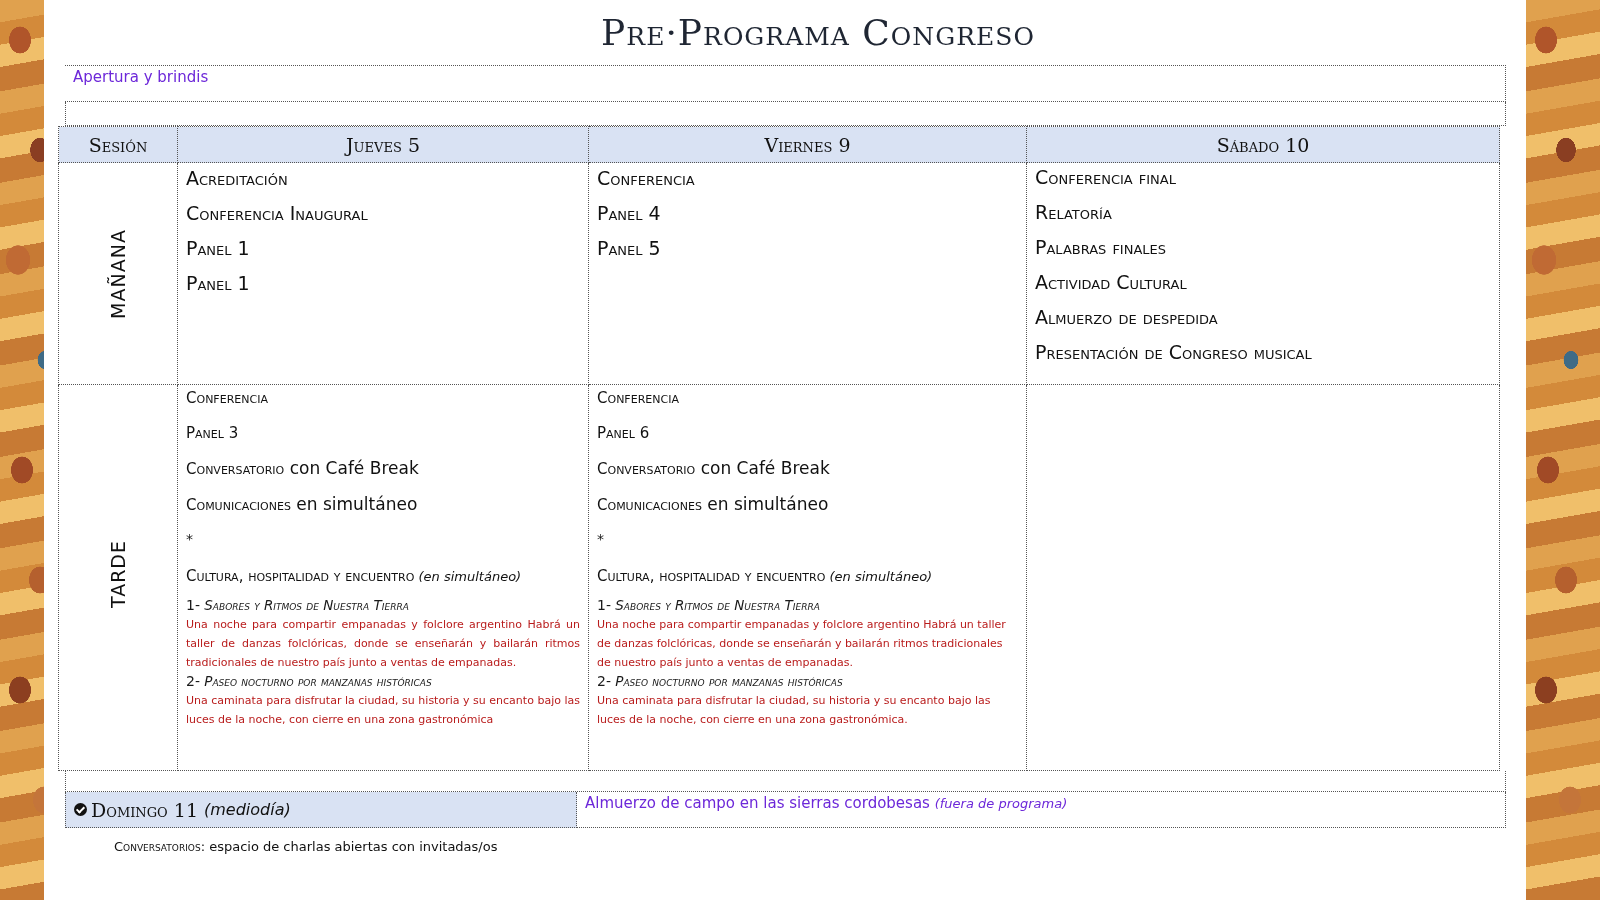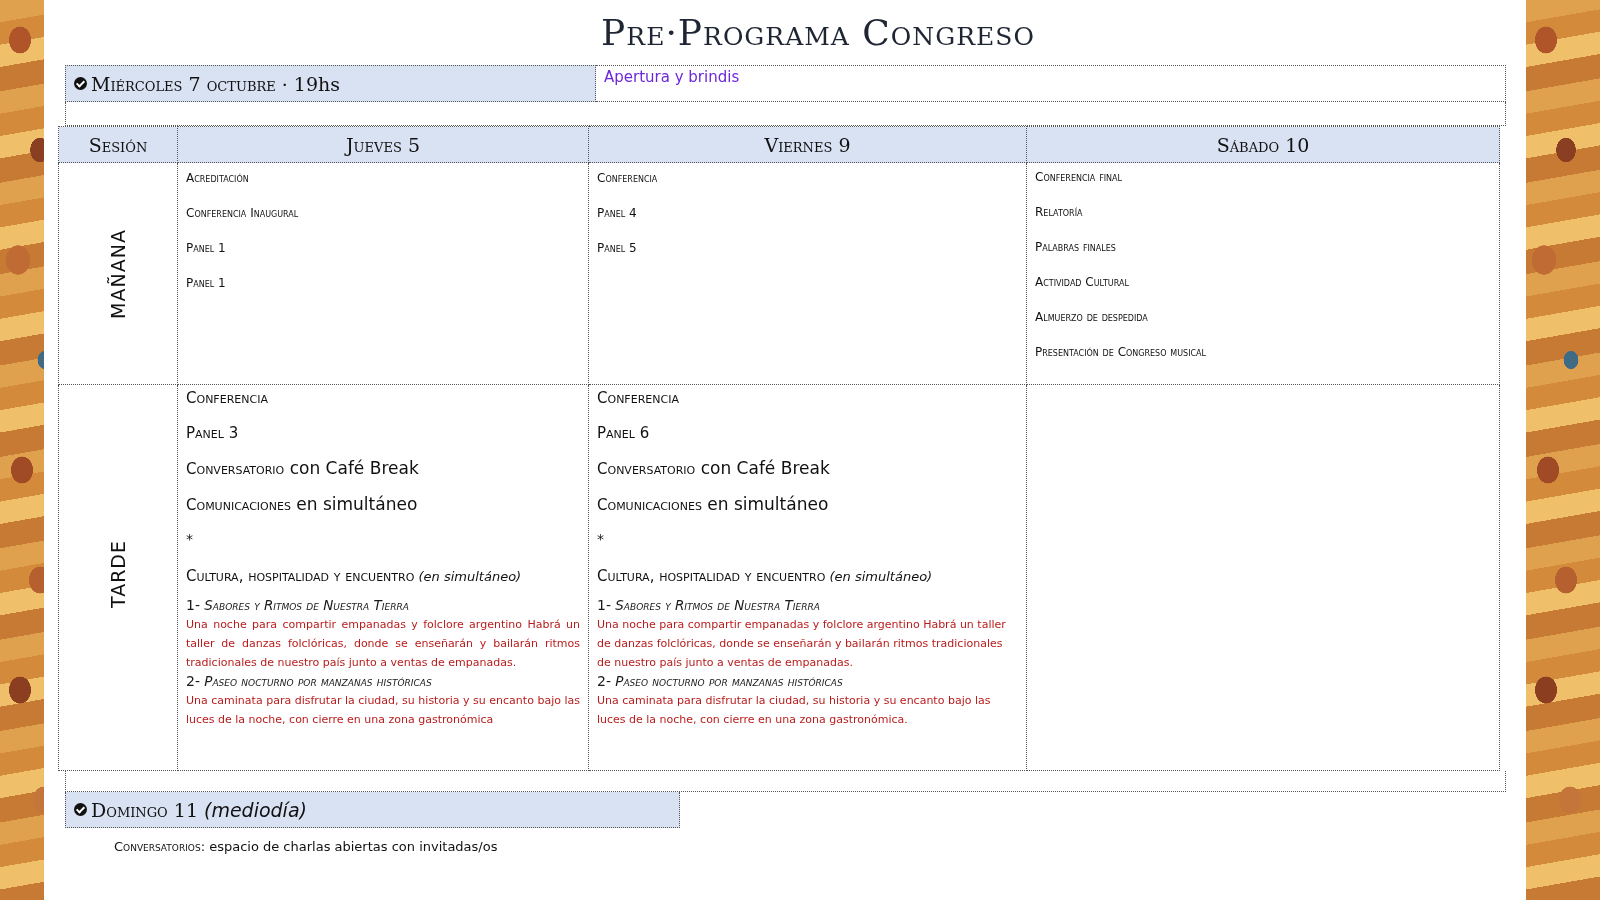--- a/index.html
+++ b/index.html
@@ -60,21 +60,21 @@
     table.grid th {
       background: #d9e2f3; font-family: "DejaVu Serif", serif; font-weight: normal; font-size: 19px;
       font-variant: small-caps; height: 36px; vertical-align: middle; color: #111;
     }
     .session-cell { position: relative; }
     .session-label {
       position: absolute; left: 50%; top: 50%; transform: translate(-50%, -50%) rotate(-90deg);
       font-size: 19px; letter-spacing: 1px; white-space: nowrap; color: #111;
     }
     .cell-items { padding: 4px 8px; }
-    .item { font-variant: small-caps; font-size: 12px; color: #111; }
+    .item { font-variant: small-caps; font-size: 19px; color: #111; }
     .morning .item { margin-bottom: 16px; line-height: 19px; }
     .sat .item { margin-bottom: 15px; line-height: 20px; }
     .afternoon .item { margin-bottom: 13px; line-height: 22px; font-size: 15px; }
     .item .plain { font-variant: normal; font-size: 17px; }
     .item .small { font-variant: normal; font-size: 13px; font-style: italic; }
     .star { font-size: 14px; margin-bottom: 16px; line-height: 20px; }
     .act-title { font-style: italic; font-variant: small-caps; font-size: 13.5px; line-height: 19px; }
     .act-num { font-style: normal; font-variant: normal; font-size: 14px; }
     .act-desc { font-size: 11px; line-height: 19px; color: #b91c1c; text-align: justify; }
 
@@ -85,25 +85,20 @@
   </style>
 </head>
 <body>
 
 <div class="side-art left"></div>
 <div class="side-art right"></div>
 
 <h1 class="title">Pre·Programa Congreso</h1>
 
 <div class="band-row" style="top:65px;height:37px;">
-  <div class="band-left" style="width:531px;">
-    <span class="check-icon"></span>
-    <span>Miércoles 7 octubre</span>
-    <span style="margin-left:6px;font-variant:normal;">· 19hs</span>
-  </div>
   <div class="band-right">Apertura y brindis</div>
 </div>
 <div class="spacer-row" style="top:102px;height:24px;border-bottom:1px dotted #555;"></div>
 
 <table class="grid">
   <colgroup>
     <col style="width:119px">
       <col style="width:411px">
       <col style="width:438px">
       <col style="width:473px">
@@ -178,22 +173,26 @@
       </div>
     </td>
     <td></td>
   </tr>
 </tbody>
   </table>
 
 <div class="spacer-row" style="top:771px;height:21px;border-bottom:1px dotted #555;"></div>
 
 <div class="band-row" style="top:792px;height:36px;">
-  <div class="band-left" style="width:615px;border-top:none;">
+  <div class="band-left" style="width:512px;border-top:none;">
     <span class="check-icon"></span>
     <span>Domingo 11</span>
-    <span style="margin-left:6px;font-family:'DejaVu Sans',sans-serif;font-style:italic;font-variant:normal;font-size:19px;">(mediodía)</span>
+    <span style="margin-left:6px;font-family:'DejaVu Sans',sans-serif;font-style:italic;font-variant:normal;font-size:16px;">(mediodía)</span>
+  </div>
+  <div class="band-right" style="border-top:none;">
+    <span>Almuerzo de campo en las sierras cordobesas</span>
+    <span style="font-style:italic;font-size:13px;">(fuera de programa)</span>
   </div>
 </div>
 
 <div class="footnote">
   <span class="sc">Conversatorios</span><span>: espacio de charlas abiertas con invitadas/os</span>
 </div>
 
 </body></html>

